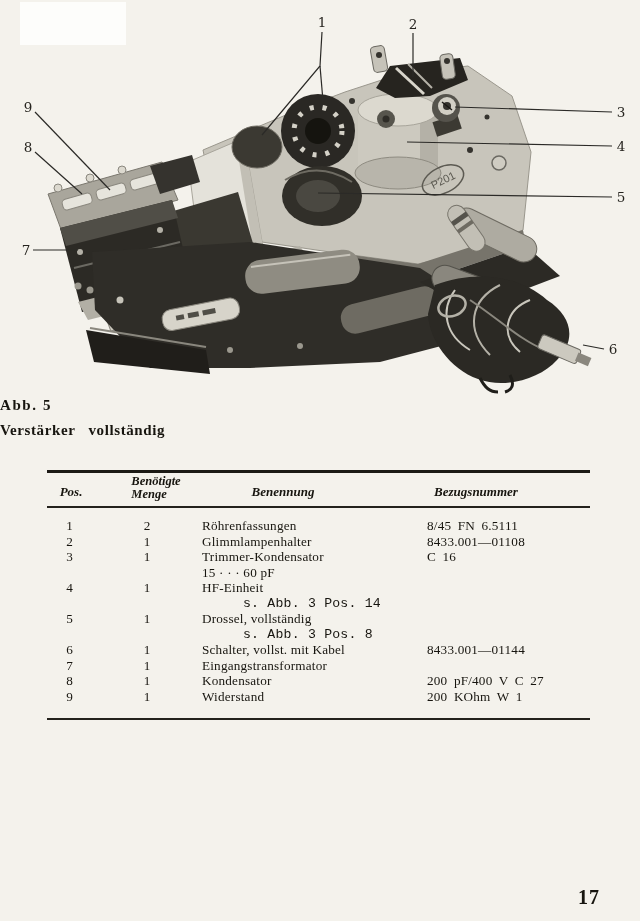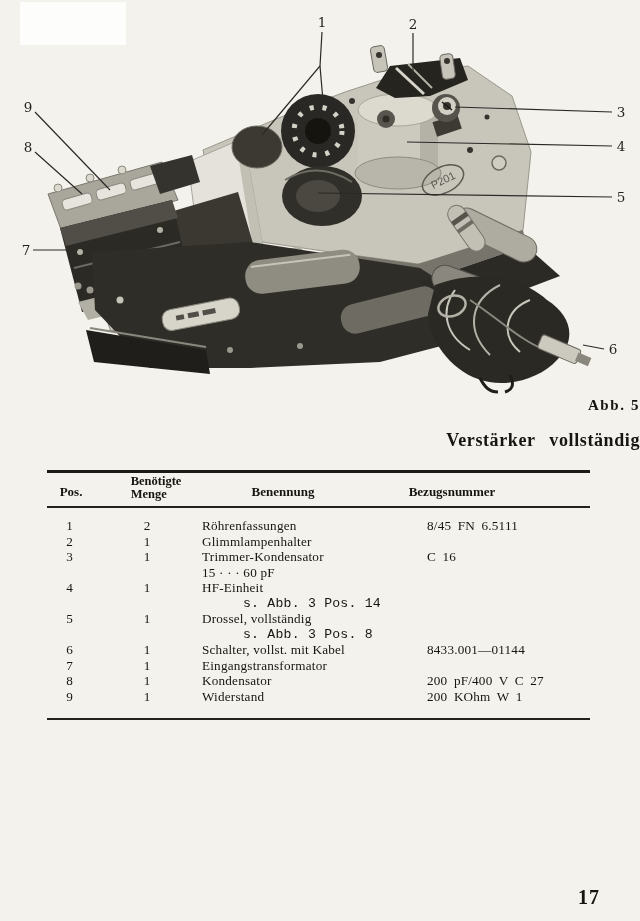--- a/index.html
+++ b/index.html
@@ -1,31 +1,31 @@
 <!DOCTYPE html>
 <html><head>
 <meta charset="utf-8">
 <style>
   html,body{margin:0;padding:0;background:#fff;}
   .page{position:relative;width:640px;height:921px;background:#f4f2ec;
         font-family:"Liberation Serif",serif;color:#17150f;overflow:hidden;}
   .photo{position:absolute;left:0;top:0;}
-  .caption{position:absolute;top:397px;left:0;width:100%;text-align:right;}
+  .caption{position:absolute;top:397px;left:0;width:100%;text-align:left;}
   .caption .l1{font-size:15px;font-weight:bold;letter-spacing:1.6px;}
-  .caption .l2{font-size:18px;font-weight:bold;letter-spacing:.6px;word-spacing:9px;margin-top:16px;}
+  .caption .l2{font-size:15px;font-weight:bold;letter-spacing:.6px;word-spacing:9px;margin-top:8px;}
   .parts-table{position:absolute;left:47px;top:470px;width:543px;}
   .rule-top{height:3px;background:#1c1a15;}
   .rule-mid{height:2px;background:#24221c;}
   .rule-bot{height:2px;background:#24221c;}
-  .thead{position:relative;height:33px;font-weight:bold;font-size:13px;}
+  .thead{position:relative;height:33px;font-weight:bold;font-size:13px;font-style:italic;}
   .thead .h{position:absolute;transform:translateX(-50%);white-space:nowrap;}
   .h-pos{left:24px;top:11px;}
   .h-qty{left:109px;top:2px;font-size:12.5px;line-height:13px;}
   .h-name{left:236px;top:11px;}
-  .h-ref{left:405px;top:11px;}
+  .h-ref{left:429px;top:11px;}
   .tbody{padding:10px 0 14px;font-size:13.2px;}
   .trow{display:grid;grid-template-columns:45px 110px 225px 1fr;line-height:15.5px;}
   .c-pos,.c-qty{text-align:center;}
   .c-name{letter-spacing:.2px;}
   .c-name.cont{padding-left:41px;font-family:Liberation Mono, monospace;}
   .c-ref{word-spacing:3px;letter-spacing:.2px;}
   .page-number{position:absolute;top:886px;right:40px;font-size:20px;font-weight:bold;letter-spacing:1px;}
   text.callout{font-family:"DejaVu Serif",serif;font-size:13.5px;fill:#26241f;}
 </style>
 </head>
@@ -219,20 +219,21 @@
       <div class="trow">
         <span class="c-pos">1</span>
           <span class="c-qty">2</span>
           <span class="c-name">Röhrenfassungen</span>
           <span class="c-ref">8/45 FN 6.5111</span>
       </div>
       <div class="trow">
         <span class="c-pos">2</span>
           <span class="c-qty">1</span>
           <span class="c-name">Glimmlampenhalter</span>
+          <span class="c-ref">8433.001—01108</span>
       </div>
       <div class="trow">
         <span class="c-pos">3</span>
           <span class="c-qty">1</span>
           <span class="c-name">Trimmer-Kondensator</span>
           <span class="c-ref">C 16</span>
       </div>
       <div class="trow">
         <span class="c-pos"></span>
           <span class="c-qty"></span>

